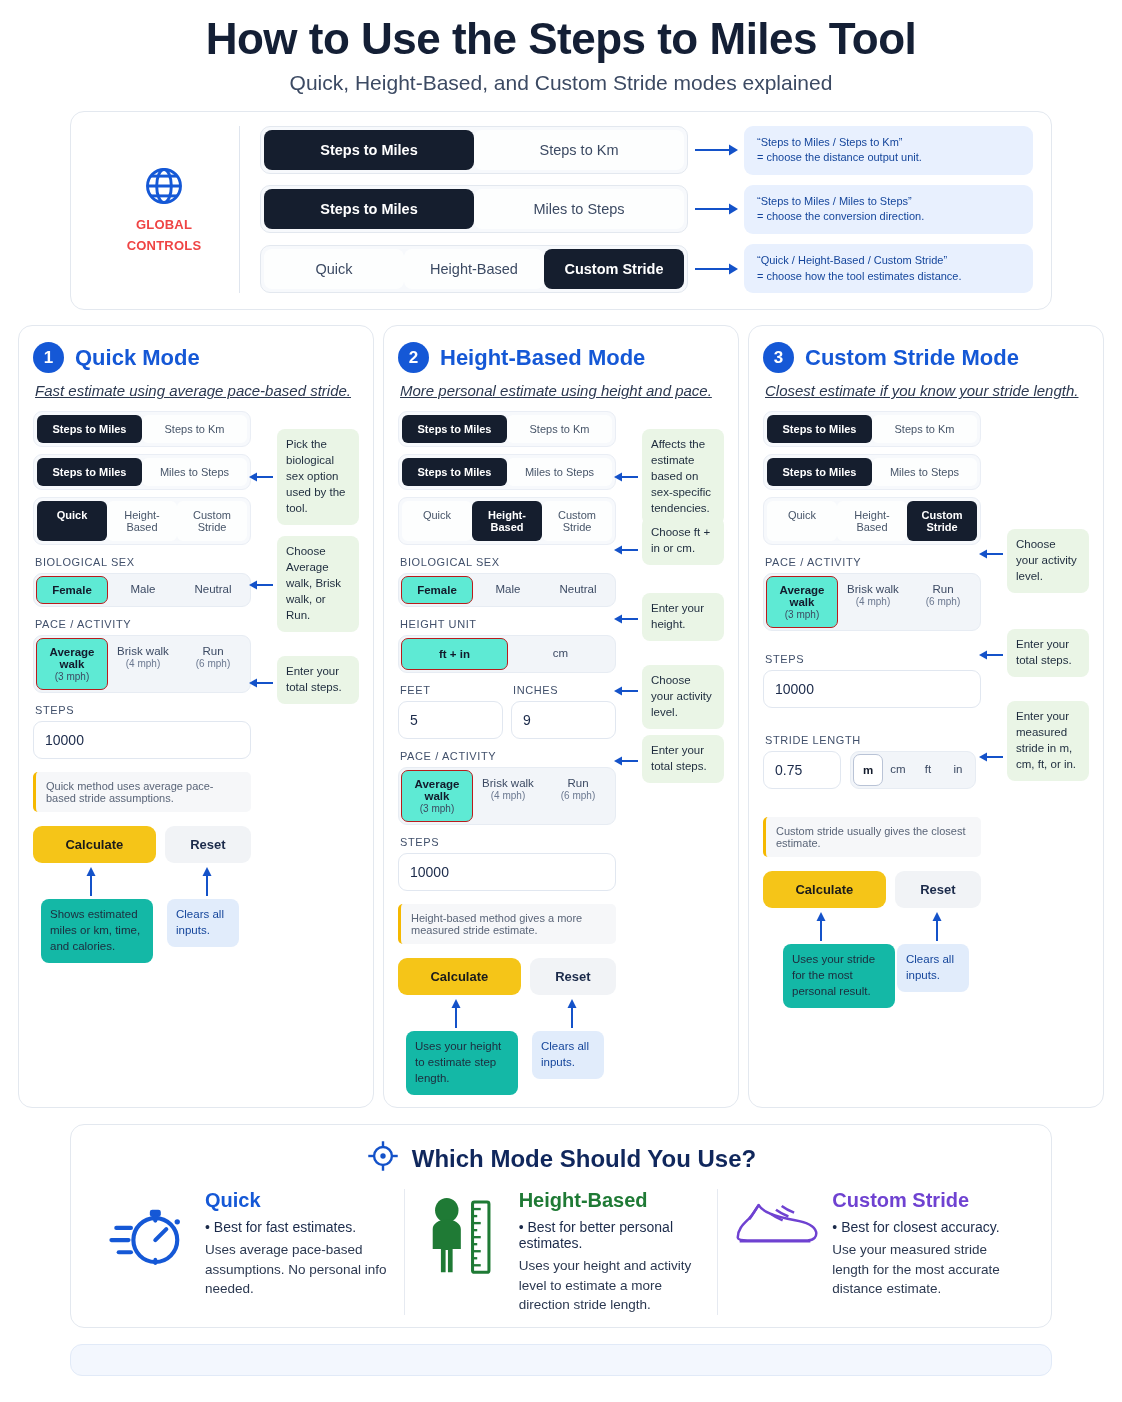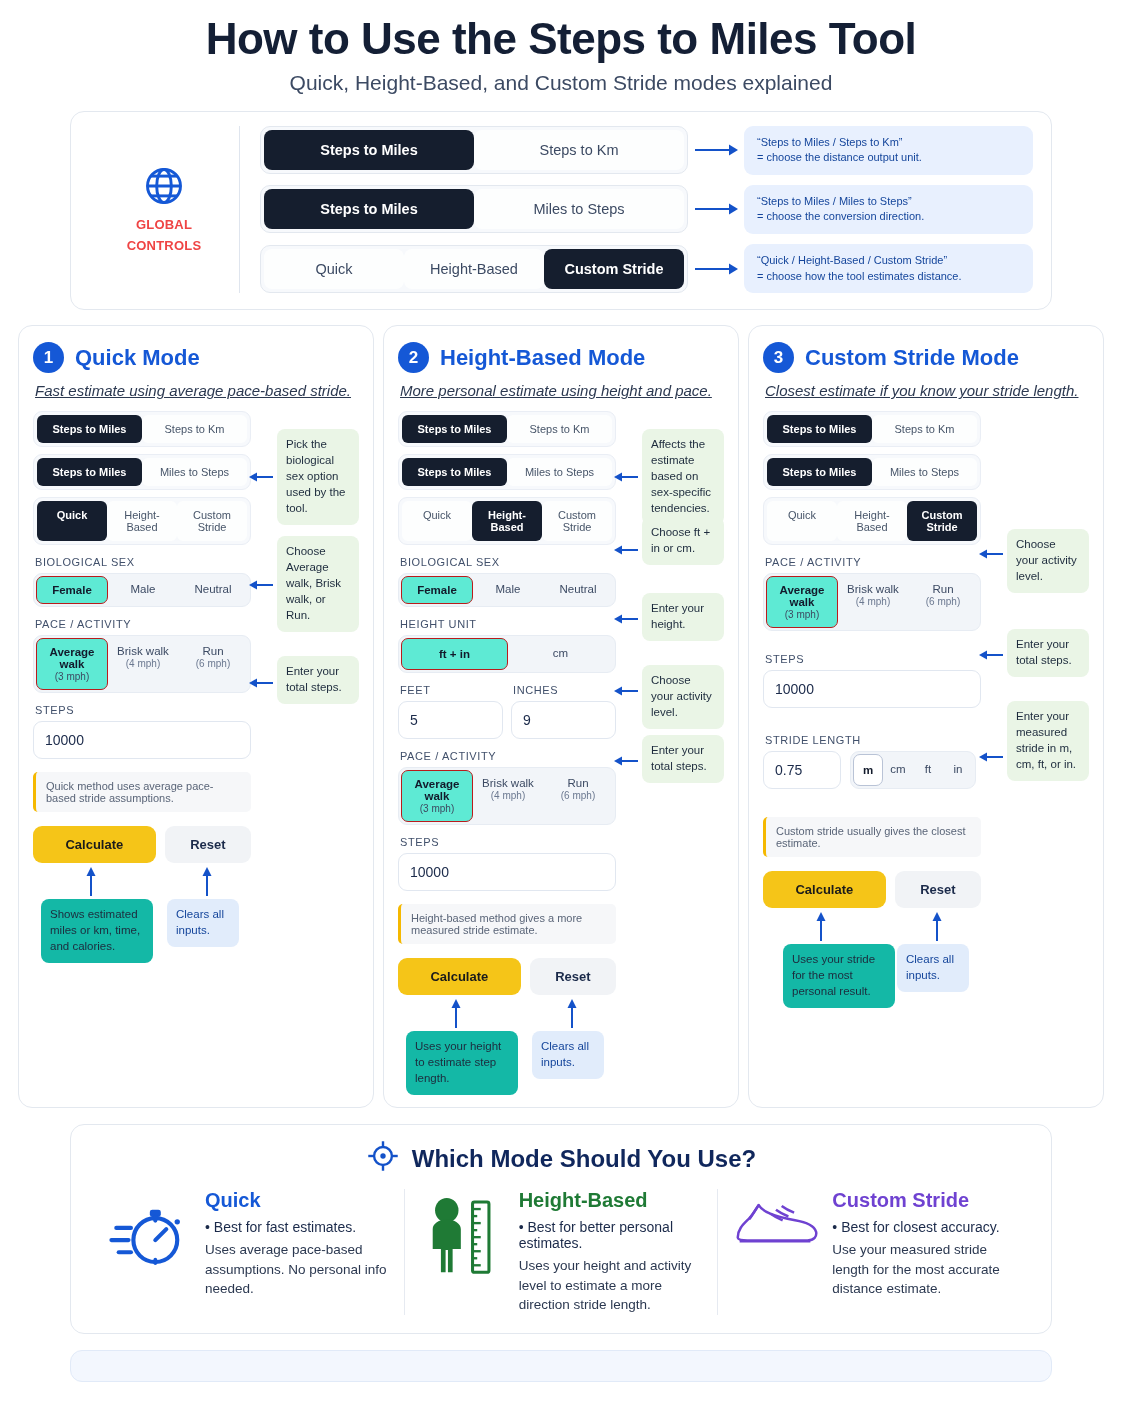--- a/index.html
+++ b/index.html
@@ -140,21 +140,21 @@
   .unit-group { display: flex; background: #f2f5f9; border: 1px solid #e7ecf3; border-radius: 9px; padding: 2px; }
   .unit {
     width: 30px; text-align: center; padding: 9px 0; font-size: 11.5px;
     color: #3c4a63; border-radius: 7px;
   }
   .unit.sel { background: #fff; border: 1px solid #b9c3d6; font-weight: bold; color: #121a2b; }
 
   
   .which-card {
     margin: 16px 54px 0 54px; border: 1px solid #e3e8ef; border-radius: 14px;
-    background: #fff; padding: 14px 20px 18px 20px;
+    background: #fff; padding: 14px 20px 12px 20px;
   }
   .which-head {
     display: flex; align-items: center; justify-content: center; gap: 12px;
     font-size: 24px; font-weight: bold; color: #10275c; margin-bottom: 10px;
   }
   .which-cols { display: flex; }
   .wcol { flex: 1; display: flex; gap: 14px; padding: 0 14px; align-items: flex-start; }
   .wcol + .wcol { border-left: 1px solid #e6eaf1; }
   .wicon { width: 86px; flex: none; display: flex; align-items: center; justify-content: center; padding-top: 6px; }
   .wtitle { font-size: 20px; font-weight: bold; margin-bottom: 7px; }

